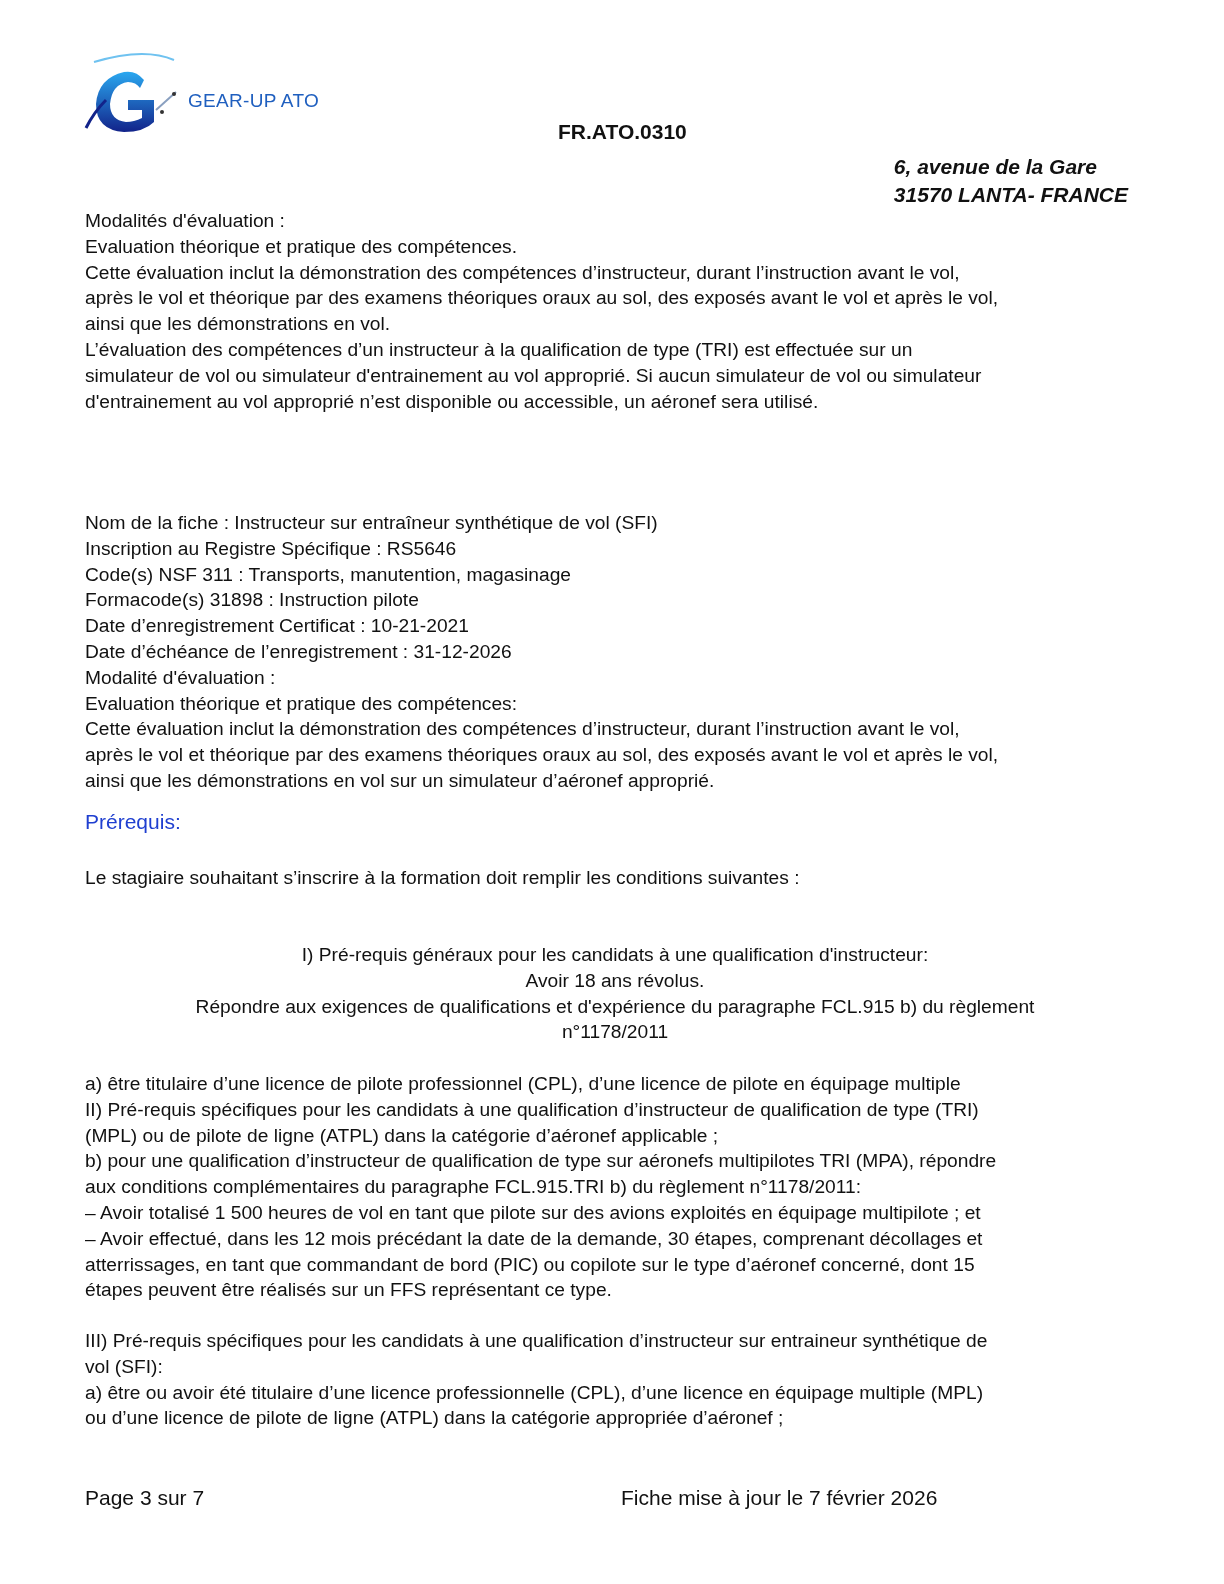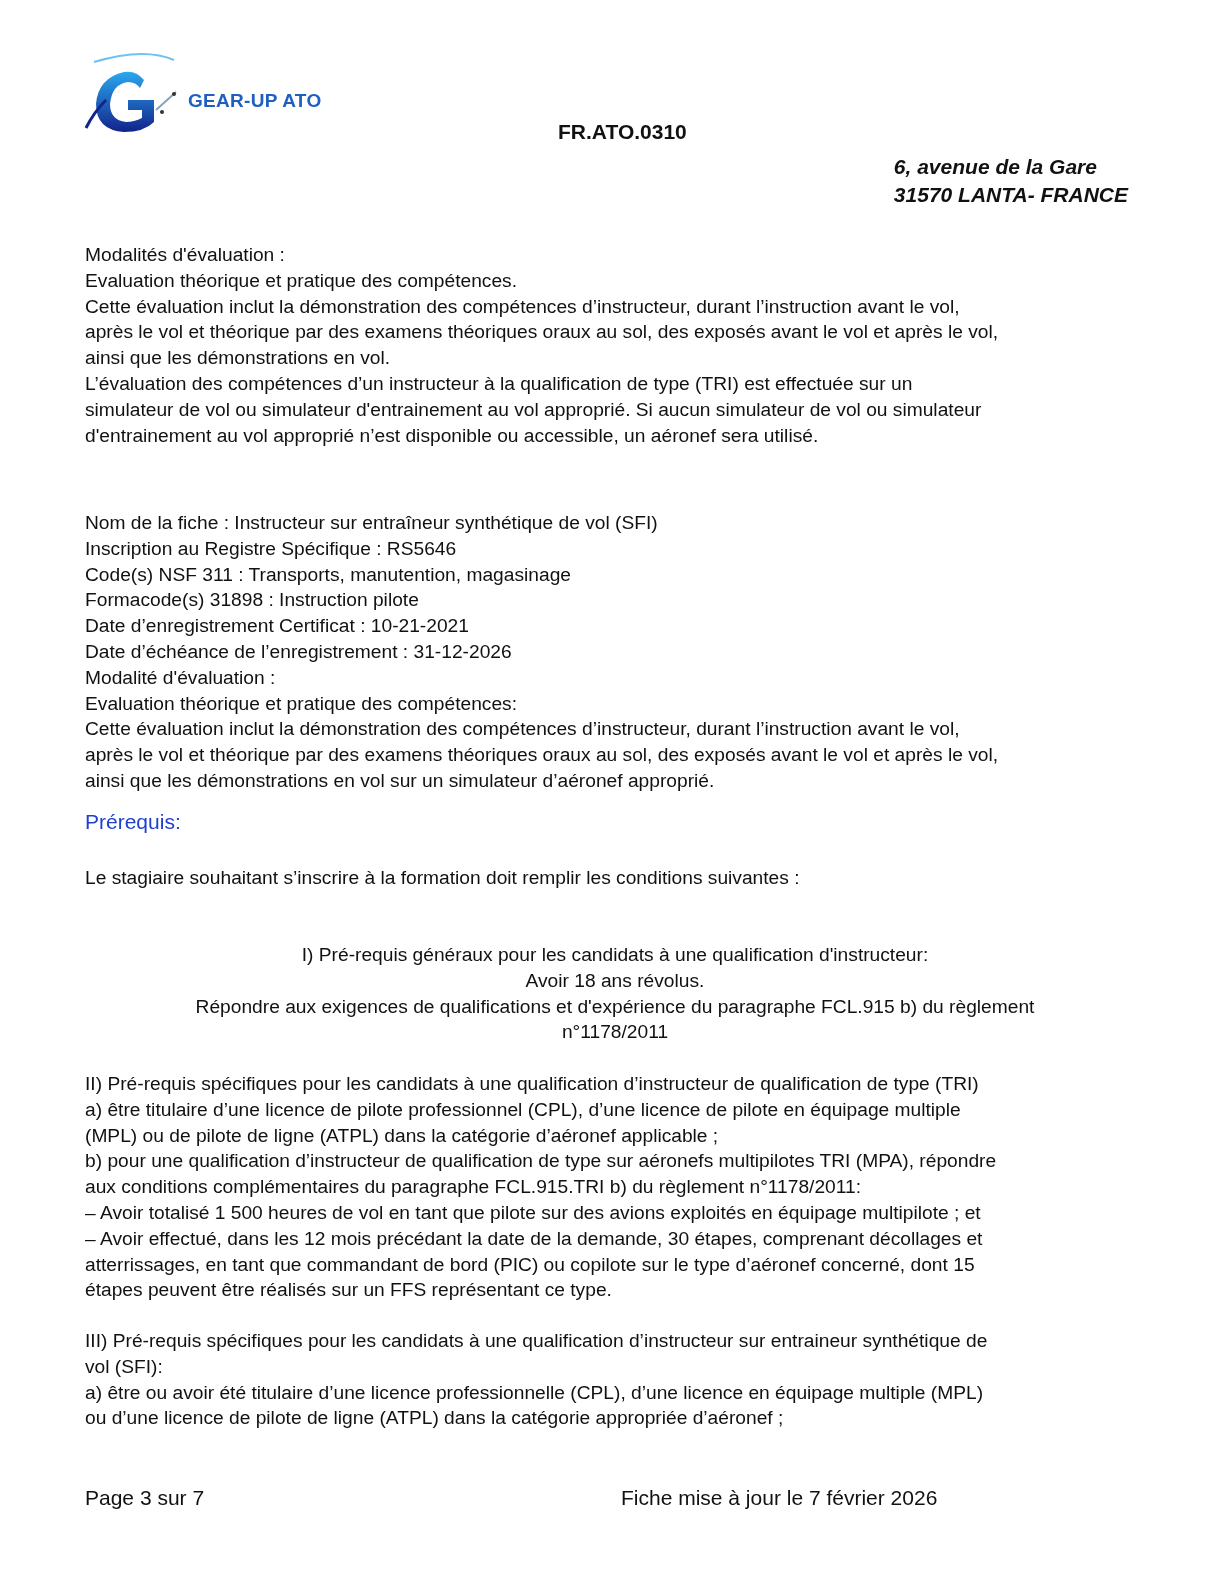--- a/index.html
+++ b/index.html
@@ -1,19 +1,19 @@
 <!DOCTYPE html>
 <html><head>
 <meta charset="utf-8">
 <style>
   html, body { margin:0; padding:0; background:#ffffff; }
   body { width:1224px; height:1584px; position:relative; overflow:hidden;
          font-family:"Liberation Sans", sans-serif; color:#111; }
   .logo { position:absolute; left:84px; top:52px; width:260px; height:86px; }
-  .logo-text { position:absolute; left:104px; top:38px; font-weight:bold; font-size:19px;
+  .logo-text { position:absolute; left:104px; top:38px; font-weight:normal; font-size:19px;
                color:#1f5fbf; letter-spacing:0.3px; white-space:nowrap; }
   .doc-code { position:absolute; left:558px; top:120px; font-weight:bold; font-size:21px; }
   .address { position:absolute; right:96px; top:153px; text-align:left;
              font-weight:bold; font-style:italic; font-size:21px; line-height:28px; }
   .body-block { position:absolute; left:85px; width:1060px; font-size:19.2px; line-height:25.8px; }
   .line { white-space:nowrap; display:block; min-height:25.8px; }
   .heading { position:absolute; left:85px; top:810px; font-size:21px; color:#1f3fd0; }
   .footer-left { position:absolute; left:85px; top:1486px; font-size:21px; }
   .footer-right { position:absolute; left:621px; top:1486px; font-size:21px; }
 </style>
@@ -38,21 +38,21 @@
   <span class="logo-text">GEAR-UP ATO</span>
 </div>
 
 <div class="doc-code">FR.ATO.0310</div>
 
 <div class="address">
   <div>6, avenue de la Gare</div>
   <div>31570 LANTA- FRANCE</div>
 </div>
 
-<div class="body-block" style="top:208px;margin-top:34px;">
+<div class="body-block" style="top:208px;">
   <span class="line">Modalités d'évaluation :</span>
   <span class="line">Evaluation théorique et pratique des compétences.</span>
   <span class="line">Cette évaluation inclut la démonstration des compétences d’instructeur, durant l’instruction avant le vol,</span>
   <span class="line">après le vol et théorique par des examens théoriques oraux au sol, des exposés avant le vol et après le vol,</span>
   <span class="line">ainsi que les démonstrations en vol.</span>
   <span class="line">L’évaluation des compétences d’un instructeur à la qualification de type (TRI) est effectuée sur un</span>
   <span class="line">simulateur de vol ou simulateur d'entrainement au vol approprié. Si aucun simulateur de vol ou simulateur</span>
   <span class="line">d'entrainement au vol approprié n’est disponible ou accessible, un aéronef sera utilisé.</span>
 </div>
 
@@ -77,22 +77,22 @@
 </div>
 
 <div class="body-block" style="top:942px;text-align:center;">
   <span class="line">I) Pré-requis généraux pour les candidats à une qualification d'instructeur:</span>
   <span class="line">Avoir 18 ans révolus.</span>
   <span class="line">Répondre aux exigences de qualifications et d'expérience du paragraphe FCL.915 b) du règlement</span>
   <span class="line">n°1178/2011</span>
 </div>
 
 <div class="body-block" style="top:1071px;">
+  <span class="line">a)  être titulaire d’une licence de pilote professionnel (CPL), d’une licence de pilote en équipage multiple</span>
   <span class="line">II) Pré-requis spécifiques pour les candidats à une qualification d’instructeur de qualification de type (TRI)</span>
-  <span class="line">a)  être titulaire d’une licence de pilote professionnel (CPL), d’une licence de pilote en équipage multiple</span>
   <span class="line">(MPL) ou de pilote de ligne (ATPL) dans la catégorie d’aéronef applicable ;</span>
   <span class="line">b)  pour une qualification d’instructeur de qualification de type sur aéronefs multipilotes TRI (MPA), répondre</span>
   <span class="line">aux conditions complémentaires du paragraphe FCL.915.TRI b) du règlement n°1178/2011:</span>
   <span class="line">– Avoir totalisé 1 500 heures de vol en tant que pilote sur des avions exploités en équipage multipilote ; et</span>
   <span class="line">– Avoir effectué, dans les 12 mois précédant la date de la demande, 30 étapes, comprenant décollages et</span>
   <span class="line">atterrissages, en tant que commandant de bord (PIC) ou copilote sur le type d’aéronef concerné, dont 15</span>
   <span class="line">étapes peuvent être réalisés sur un FFS représentant ce type.</span>
 </div>
 
 <div class="body-block" style="top:1328px;">

